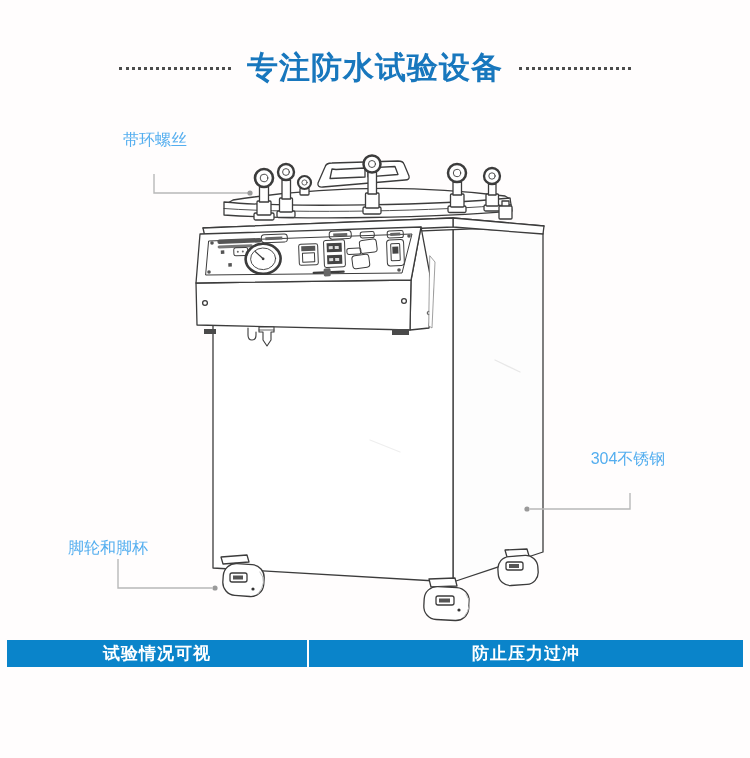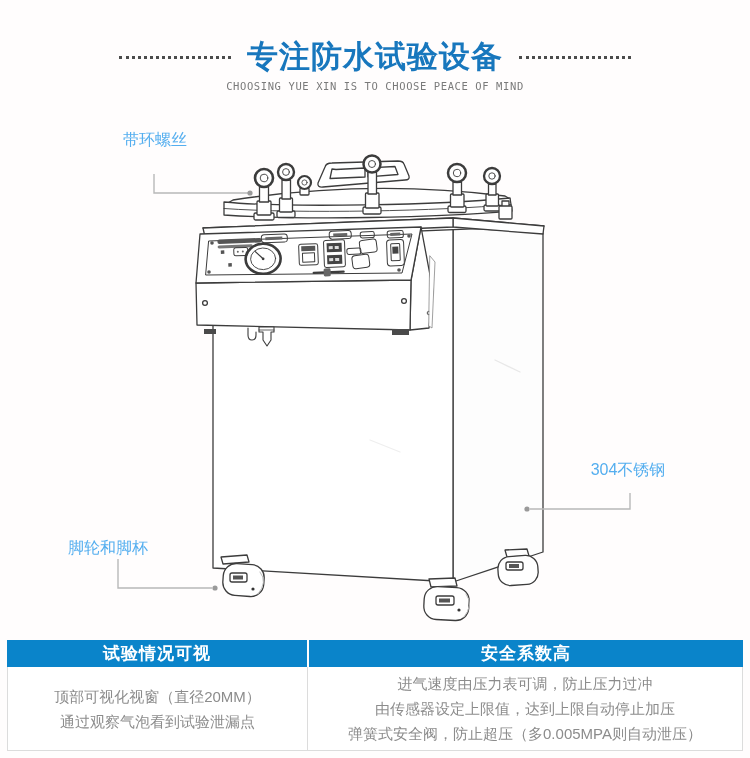--- a/index.html
+++ b/index.html
@@ -6,21 +6,21 @@
   html,body { background:#ffffff; }
   .page {
     position: relative;
     width: 750px; height: 758px;
     background: #fffdfd;
     font-family: "Liberation Sans", sans-serif;
     overflow: hidden;
   }
 
   
-  .header { padding-top: 37px; text-align: center; }
+  .header { padding-top: 48px; text-align: center; }
   .title-row { display: flex; align-items: center; justify-content: center; gap: 16px; }
   .dash {
     width: 112px; height: 0;
     border-top: 3px dotted #4c4c4c;
   }
   .title {
     font-size: 31px; font-weight: bold; color: #1877bd;
     letter-spacing: 1px; line-height: 1.3;
   }
   .subtitle {
@@ -30,21 +30,21 @@
   }
 
   
   .scene { position: absolute; left: 0; top: 110px; width: 645px; height: 530px; }
   .scene svg { position: absolute; inset: 0; }
   .callout {
     position: absolute; color: #54aeef; font-size: 16px;
     line-height: 23px; text-align: center;
   }
   .co-ring  { left: 103px; top: 18px;  width: 104px; }
-  .co-shell { left: 563px; top: 348px; width: 130px; }
+  .co-shell { left: 563px; top: 337px; width: 130px; }
   .co-cast  { left: 48px;  top: 426px; width: 120px; }
 
   
   .ftable { position: absolute; left: 7px; top: 640px; width: 736px; }
   .thead { display: flex; gap: 2px; }
   .th {
     height: 27px; background: #0a84ca; color: #ffffff;
     font-size: 17px; font-weight: bold;
     display: flex; align-items: center; justify-content: center;
     letter-spacing: 1px;
@@ -66,21 +66,20 @@
 <body>
 
 <div class="page">
 
   <div class="header">
     <div class="title-row">
       <div class="dash"></div>
       <div class="title">专注防水试验设备</div>
       <div class="dash"></div>
     </div>
-    <div class="subtitle">CHOOSING YUE XIN IS TO CHOOSE PEACE OF MIND</div>
   </div>
 
   <div class="scene">
 
     <svg viewBox="0 0 750 530" width="750" height="530">
       <g stroke="#3c3c3c" stroke-width="1.3" fill="#ffffff" stroke-linejoin="round" stroke-linecap="round">
 
         <g>
           <polygon points="453,117 543,123 543,442 453,472" fill="#fdfdfd"></polygon>
           <polygon points="213,126 453,117 453,472 213,458"></polygon>
@@ -275,28 +274,17 @@
       <div>304不锈钢</div>
     </div>
     <div class="callout co-cast">
       <div>脚轮和脚杯</div>
     </div>
   </div>
 
   <div class="ftable">
     <div class="thead">
       <div class="th th-left">试验情况可视</div>
-      <div class="th th-right">安全系数高</div>
-    </div>
-    <div class="tbody">
-      <div class="td td-left">
-        <div>顶部可视化视窗（直径20MM）</div>
-        <div>通过观察气泡看到试验泄漏点</div>
-      </div>
-      <div class="td td-right">
-        <div>进气速度由压力表可调，防止压力过冲</div>
-        <div>由传感器设定上限值，达到上限自动停止加压</div>
-        <div>弹簧式安全阀，防止超压（多0.005MPA则自动泄压）</div>
-      </div>
+      <div class="th th-right">防止压力过冲</div>
     </div>
   </div>
 
 </div>
 
 </body></html>

